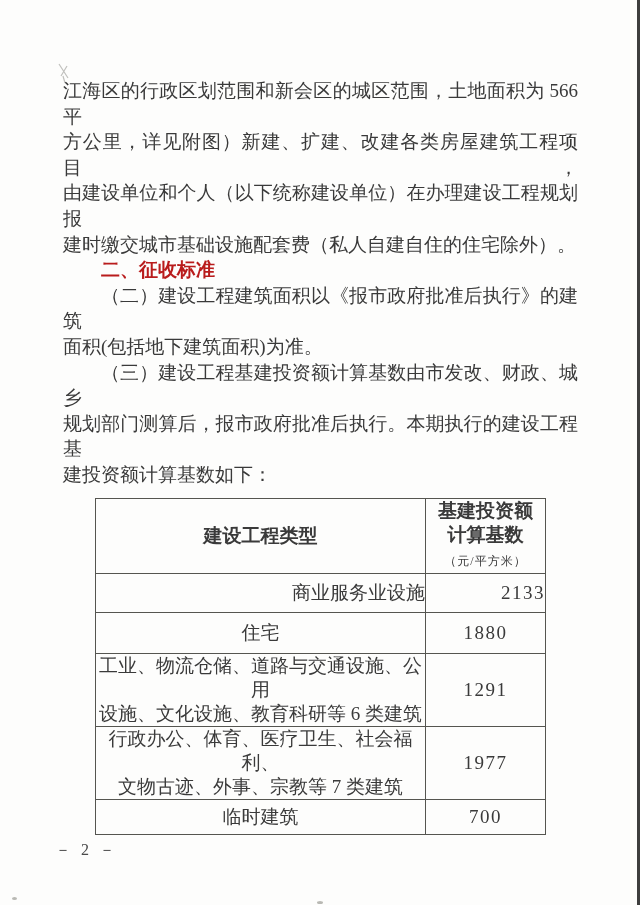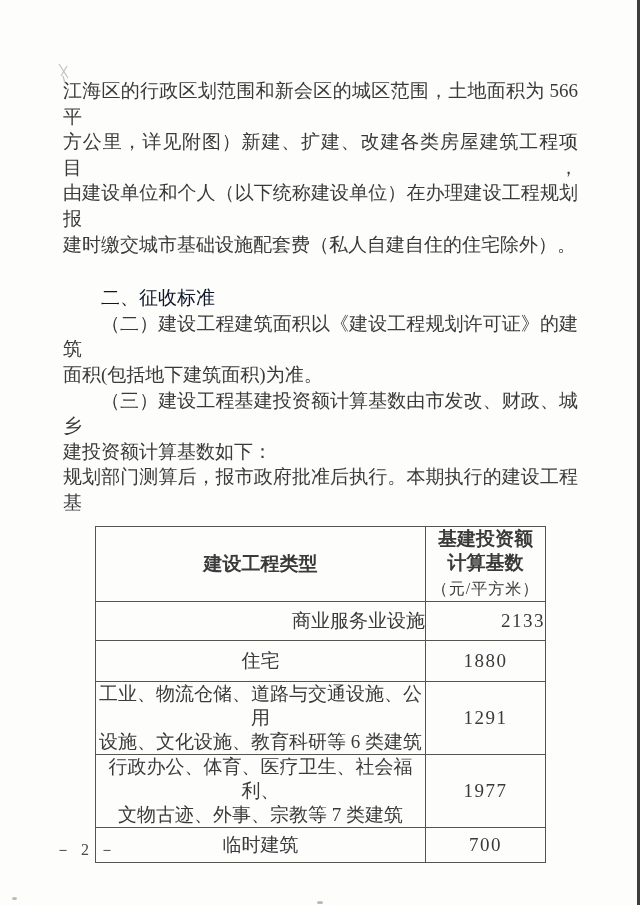--- a/index.html
+++ b/index.html
@@ -23,40 +23,40 @@
     left: 63px;
     width: 515px;
     font-size: 19px;
     line-height: 25.6px;
   }
   .tline { width: 100%; white-space: nowrap; }
   
   .jl { white-space: normal; text-align: justify; text-align-last: justify; }
   .ll { text-align: left; }
   .ind { text-indent: 38px; }
-  .hd { font-weight: normal; color: #0f172a; text-indent: 38px; margin-top: 28px; }
+  .hd { font-weight: bold; color: #b91c1c; text-indent: 38px; }
   .fee-table {
     border-collapse: collapse;
     margin: 10px 0 9px 32px;
     width: 450px;
     table-layout: fixed;
     color: #3a3a3a;
   }
   .fee-table td {
     border: 1.5px solid #555550;
     text-align: center;
     vertical-align: middle;
     font-size: 19px;
     line-height: 24px;
     padding: 0;
   }
   .fee-table .col-type { width: 330px; }
   .fee-table .col-val  { width: 120px; }
   .fee-table .hrow td { height: 62px; font-weight: bold; }
-  .hdr-unit { display: block; font-size: 16px; font-weight: normal; margin-top: 2px; letter-spacing: 1px; }
+  .hdr-unit { display: block; font-size: 12px; font-weight: normal; margin-top: 2px; letter-spacing: 1px; }
   .r0 td { height: 39px; text-align: right; }
   .r1 td { height: 41px; }
   .r2 td { height: 52px; }
   .r3 td { height: 53px; }
   .r4 td { height: 35px; }
   .num { font-size: 18px; letter-spacing: 1.5px; }
   .page-number {
     position: absolute;
     left: 55px;
     top: 840px;
@@ -103,28 +103,28 @@
       <div class="tline jl">江海区的行政区划范围和新会区的城区范围，土地面积为 566 平</div>
       <div class="tline jl">方公里，详见附图）新建、扩建、改建各类房屋建筑工程项目，</div>
       <div class="tline jl">由建设单位和个人（以下统称建设单位）在办理建设工程规划报</div>
       <div class="tline ll">建时缴交城市基础设施配套费（私人自建自住的住宅除外）。</div>
     </div>
 
     <div class="tline hd">二、征收标准</div>
 
 
     <div>
-      <div class="tline jl ind">（二）建设工程建筑面积以《建设工程规划许可证》的建筑</div>
+      <div class="tline jl ind">（二）建设工程建筑面积以《报市政府批准后执行》的建筑</div>
       <div class="tline ll">面积(包括地下建筑面积)为准。</div>
     </div>
 
     <div>
       <div class="tline jl ind">（三）建设工程基建投资额计算基数由市发改、财政、城乡</div>
+      <div class="tline jl">规划部门测算后，报市政府批准后执行。本期执行的建设工程基</div>
       <div class="tline ll">建投资额计算基数如下：</div>
-      <div class="tline jl">规划部门测算后，报市政府批准后执行。本期执行的建设工程基</div>
     </div>
 
     <table class="fee-table">
       <tbody>
         <tr class="hrow">
           <td class="col-type">建设工程类型</td>
           <td class="col-val">
             <span>基建投资额</span><br>
             <span>计算基数</span>
             <span class="hdr-unit">（元/平方米）</span>

